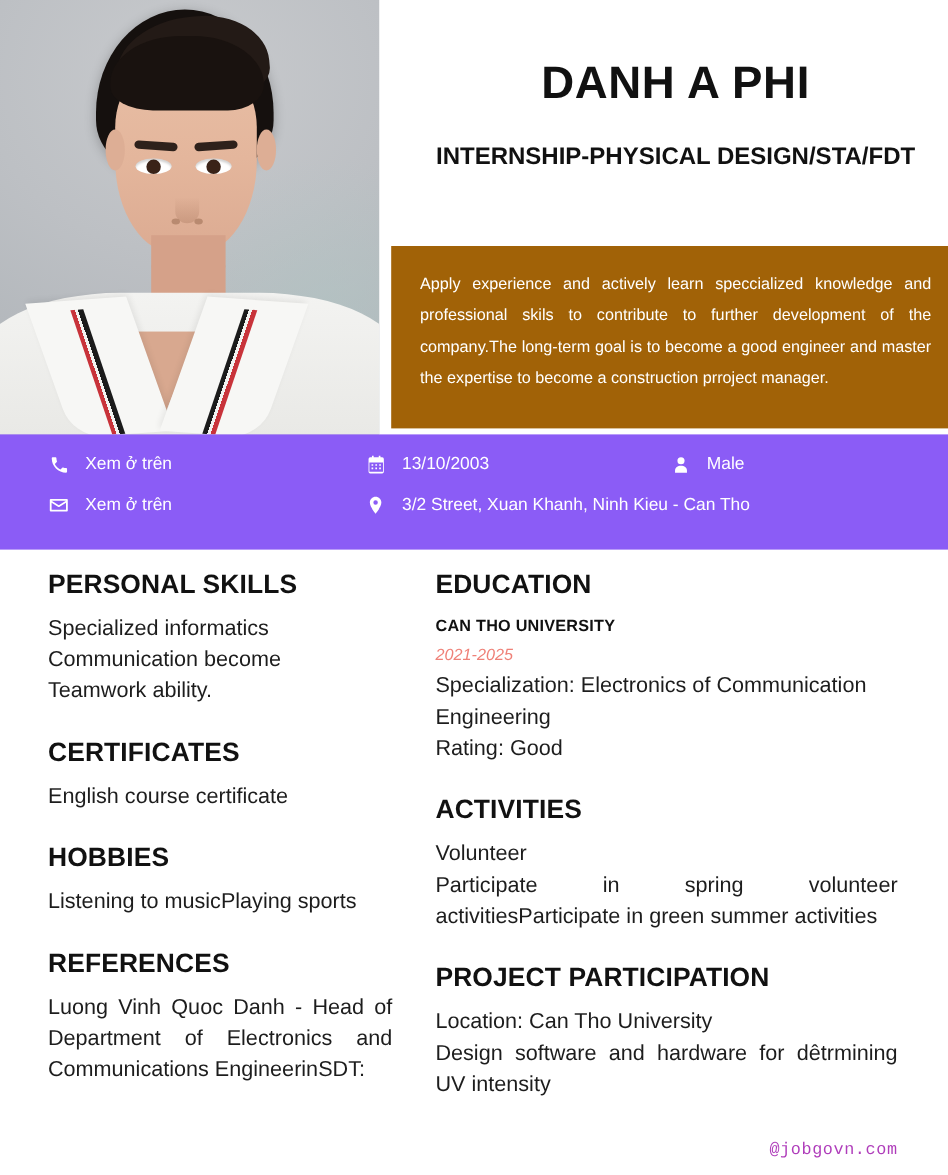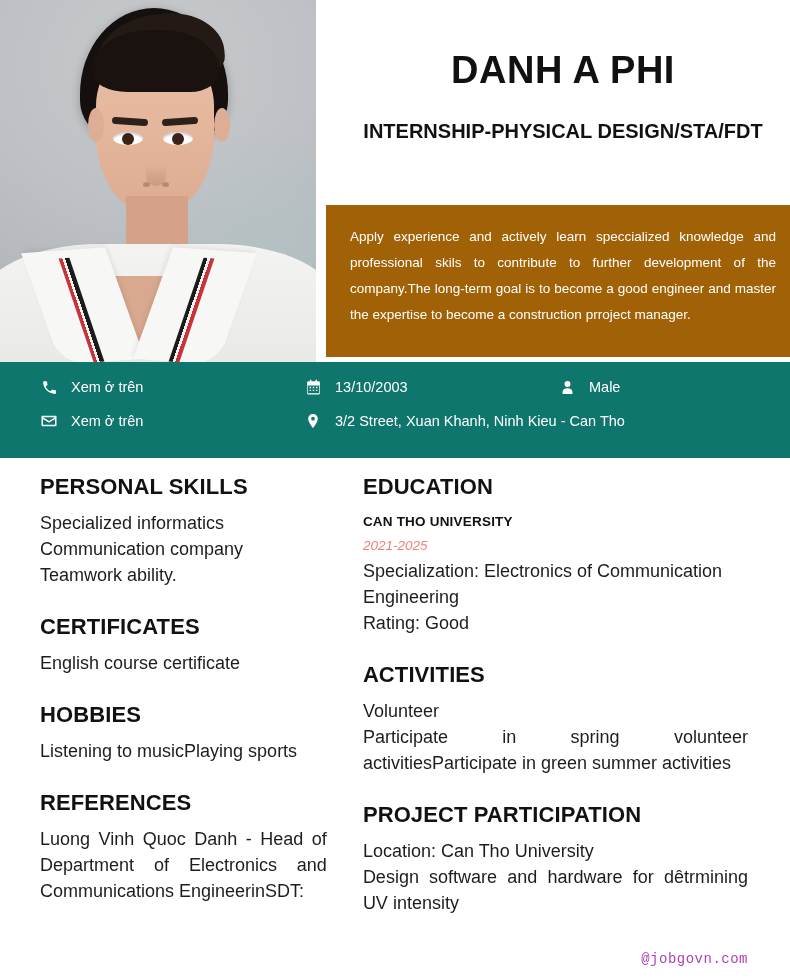--- a/index.html
+++ b/index.html
@@ -159,21 +159,21 @@
     line-height: 26px;
     text-align: justify;
     padding: 19px 24px 0 24px;
   }
 
   
   .contact-bar {
     position: absolute;
     left: 0; top: 362px;
     width: 790px; height: 96px;
-    background: #0f766e;
+    background: #8b5cf6;
     color: #ffffff;
   }
   .contact-row {
     position: absolute;
     display: flex;
     align-items: center;
     gap: 13px;
     font-size: 14.5px;
     line-height: 1;
     white-space: nowrap;
@@ -331,21 +331,21 @@
     </div>
   </div>
 
   <div class="body-cols">
 
     <div class="col-left">
 
       <div>
         <div class="sec-title first">PERSONAL SKILLS</div>
         <div class="line">Specialized informatics</div>
-        <div class="line">Communication company</div>
+        <div class="line">Communication become</div>
         <div class="line">Teamwork ability.</div>
       </div>
 
       <div>
         <div class="sec-title">CERTIFICATES</div>
         <div class="line">English course certificate</div>
       </div>
 
       <div>
         <div class="sec-title">HOBBIES</div>

